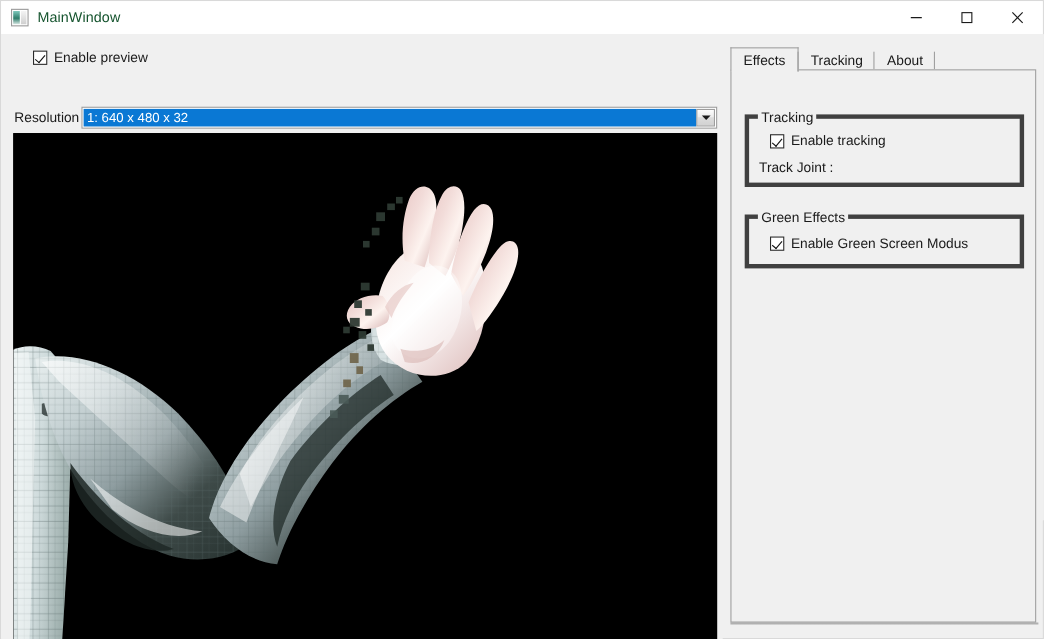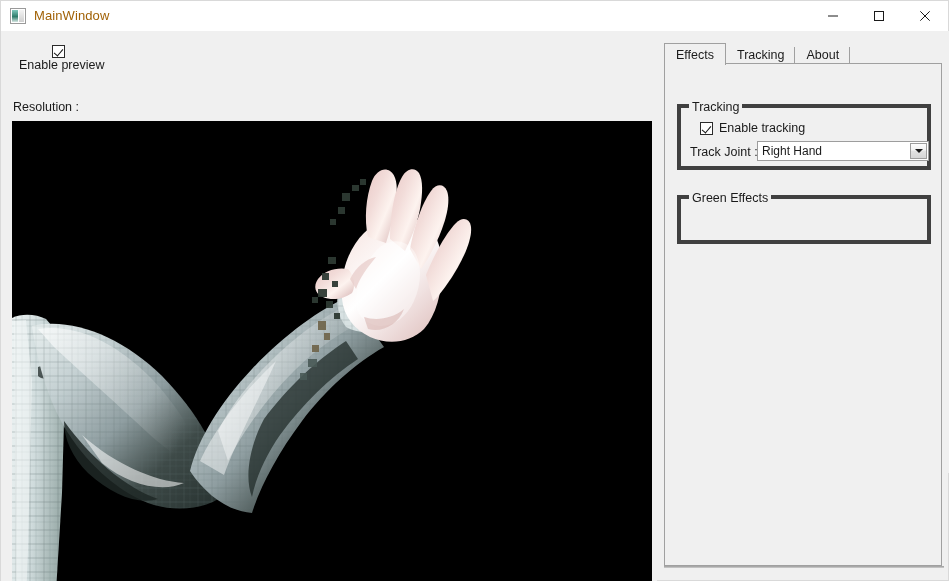--- a/index.html
+++ b/index.html
@@ -39,21 +39,21 @@
     width: 6px; height: 12px;
     background: linear-gradient(180deg, #7fc8bc 0%, #2e7d6b 55%, #d6e6e2 100%);
   }
   .title-icon .ti-right {
     position: absolute; left: 8px; top: 1px;
     width: 5px; height: 12px;
     background: linear-gradient(180deg, #f4f4f4 0%, #cfcfcf 100%);
   }
   .title-text {
     font-size: 13px;
-    color: #a16207;
+    color: #14532d;
     letter-spacing: 0.1px;
     line-height: 30px;
   }
   .win-controls {
     position: absolute; right: 0; top: 0;
     height: 30px; display: flex;
   }
   .win-btn {
     width: 46px; height: 30px;
     display: flex; align-items: center; justify-content: center;
@@ -274,27 +274,33 @@
               <line x1="1.3" y1="1.3" x2="10.7" y2="10.7" stroke="#1a1a1a" stroke-width="1"></line>
               <line x1="10.7" y1="1.3" x2="1.3" y2="10.7" stroke="#1a1a1a" stroke-width="1"></line>
             </svg>
         </span>
       </div>
     </div>
   </div>
 
   <div class="left-panel">
 
-    <div class="chk-row" style="left:12px; top:14px;flex-direction:column;">
+    <div class="chk-row" style="left:29px; top:14px;">
       <span class="win-check checked"></span>
       <span class="chk-label">Enable preview</span>
     </div>
 
     <div class="res-label">Resolution :</div>
 
+    <div class="combo selected" id="resolution-combo">
+      <div class="combo-value">1: 640 x 480 x 32</div>
+      <div class="combo-arrow">
+        <span class="arrow-down"></span>
+      </div>
+    </div>
 
     <div class="preview-wrap">
       <svg viewBox="0 0 640 481" preserveAspectRatio="none">
         <defs>
           <linearGradient id="skinG" x1="0" y1="0" x2="1" y2="1">
             <stop offset="0%" stop-color="#e9c8c6"></stop>
             <stop offset="35%" stop-color="#f2dcd9"></stop>
             <stop offset="62%" stop-color="#fdf3ef"></stop>
             <stop offset="100%" stop-color="#d7b4b3"></stop>
           </linearGradient>
@@ -430,31 +436,29 @@
       <div class="groupbox" id="tracking-group">
         <div class="gb-title">Tracking</div>
 
         <div class="chk-row" style="left:19px; top:13px;">
           <span class="win-check checked"></span>
           <span class="chk-label">Enable tracking</span>
         </div>
 
         <div class="field-label" style="left:9px; top:37px;">Track Joint :</div>
 
-        <div class="combo" id="track-joint-combo">
-          <div class="combo-value">Right Hand</div>
-          <div class="combo-arrow">
-            <span class="arrow-down"></span>
-          </div>
-        </div>
       </div>
 
       <div class="groupbox" id="greenscreen-group">
         <div class="gb-title">Green Effects</div>
 
+        <div class="chk-row" style="left:19px; top:15px;">
+          <span class="win-check checked"></span>
+          <span class="chk-label">Enable Green Screen Modus</span>
+        </div>
       </div>
 
     </div>
   </div>
 
   <div class="bottom-rule"></div>
 
 </div>
 
 </body></html>

